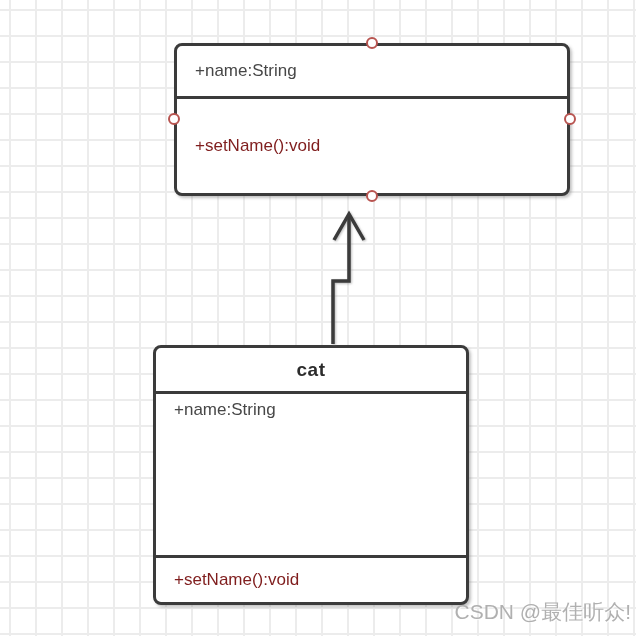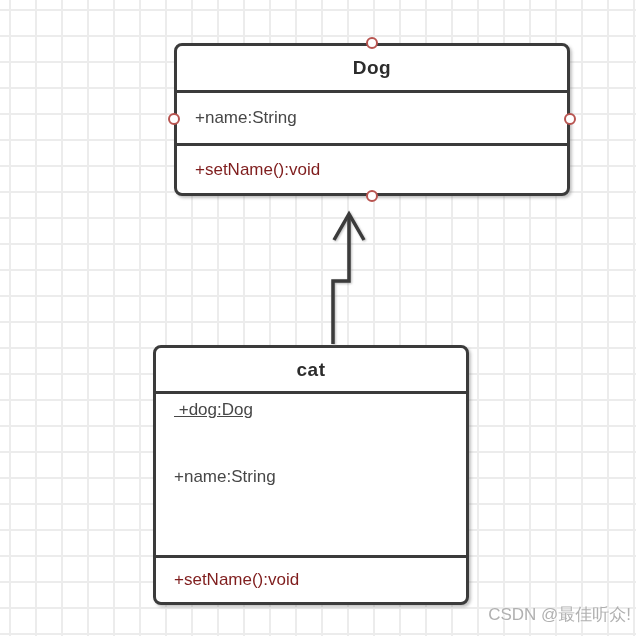--- a/index.html
+++ b/index.html
@@ -96,57 +96,55 @@
     stroke: #3b3b3b;
     stroke-width: 3.5;
     fill: none;
   }
   .edge-shadow { filter: drop-shadow(1px 1px 1px rgba(130,130,130,0.55)); }
   
   .watermark {
     position: absolute;
     right: 5px;
     bottom: 10px;
-    font-size: 17px;
+    font-size: 21px;
     color: #b0b0b0;
     text-shadow: 1px 1px 1px rgba(255,255,255,0.9);
     z-index: 4;
   }
 </style>
 </head>
 <body>
 
 <div class="canvas">
 
   <svg class="edge-layer" viewBox="0 0 636 636">
     <g class="edge-shadow">
       <path d="M333,344 L333,281 L349,281 L349,216"></path>
       <path d="M334,240 L349,214 L364,240"></path>
     </g>
   </svg>
 
   <div class="uml-class class-dog">
-    <div class="title">Dog</div>
     <div class="attrs">
       <span class="member">+name:String</span>
     </div>
     <div class="methods">
       <span>+setName():void</span>
     </div>
   </div>
 
   <div class="handle h-top"></div>
   <div class="handle h-left"></div>
   <div class="handle h-right"></div>
   <div class="handle h-bottom"></div>
 
   <div class="uml-class class-cat">
     <div class="title">cat</div>
     <div class="attrs">
-      <span class="member static-member"> +dog:Dog</span>
       <span class="member">+name:String</span>
     </div>
     <div class="methods">
       <span>+setName():void</span>
     </div>
   </div>
 
   <div class="watermark">CSDN @最佳听众!</div>
 
 </div>

